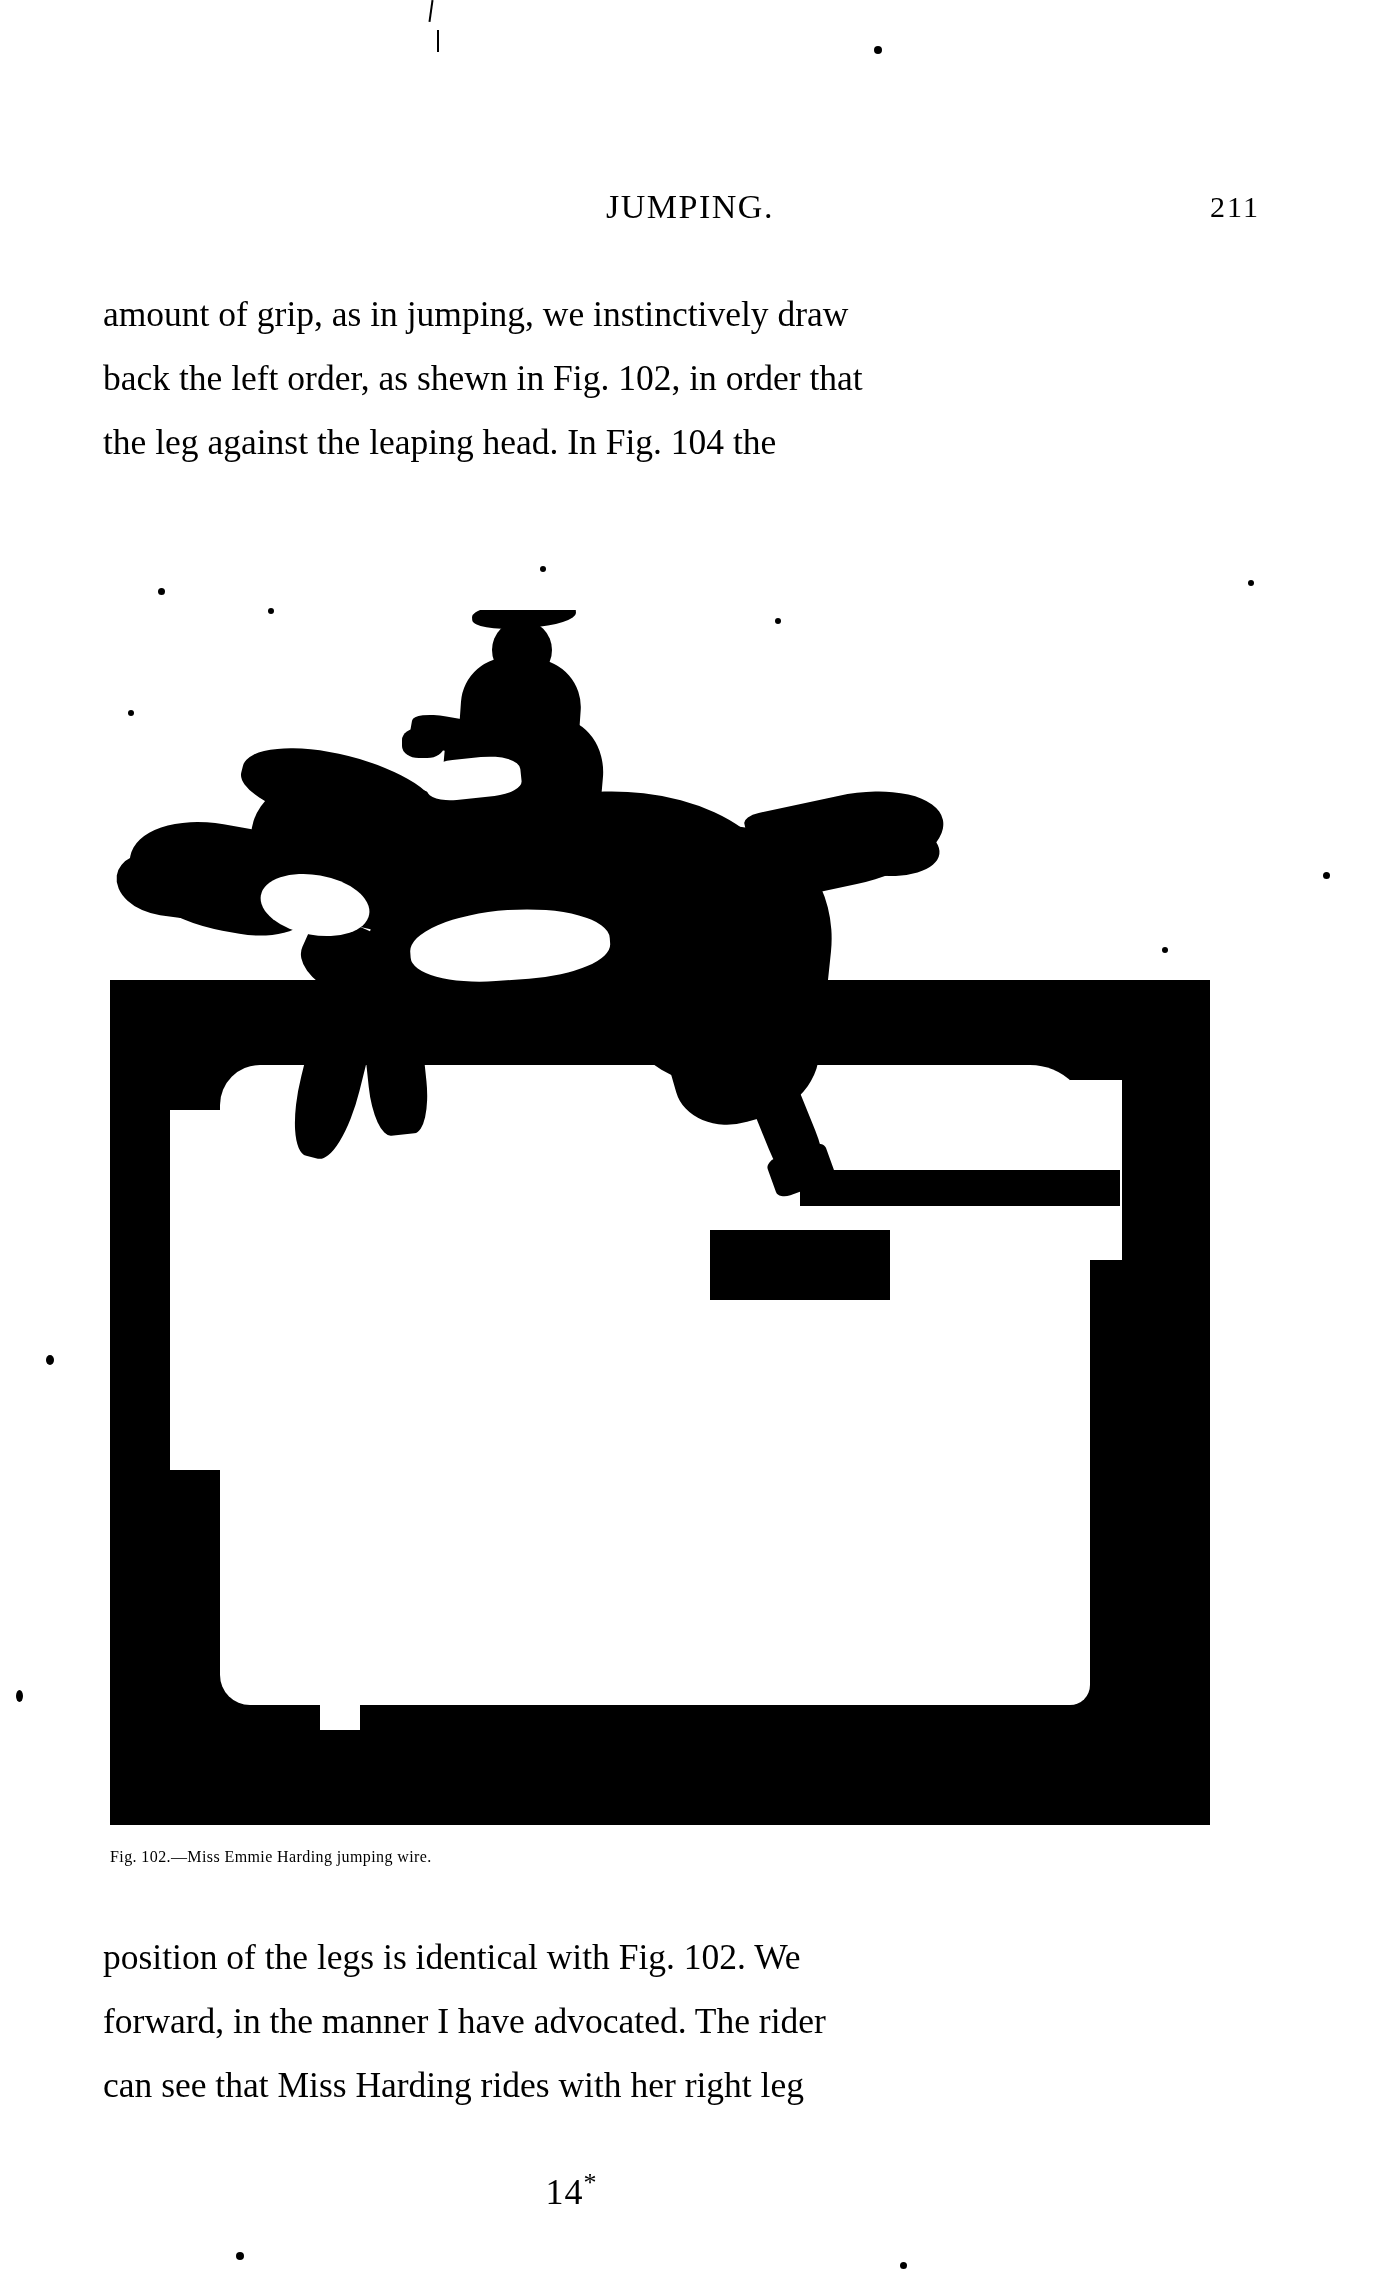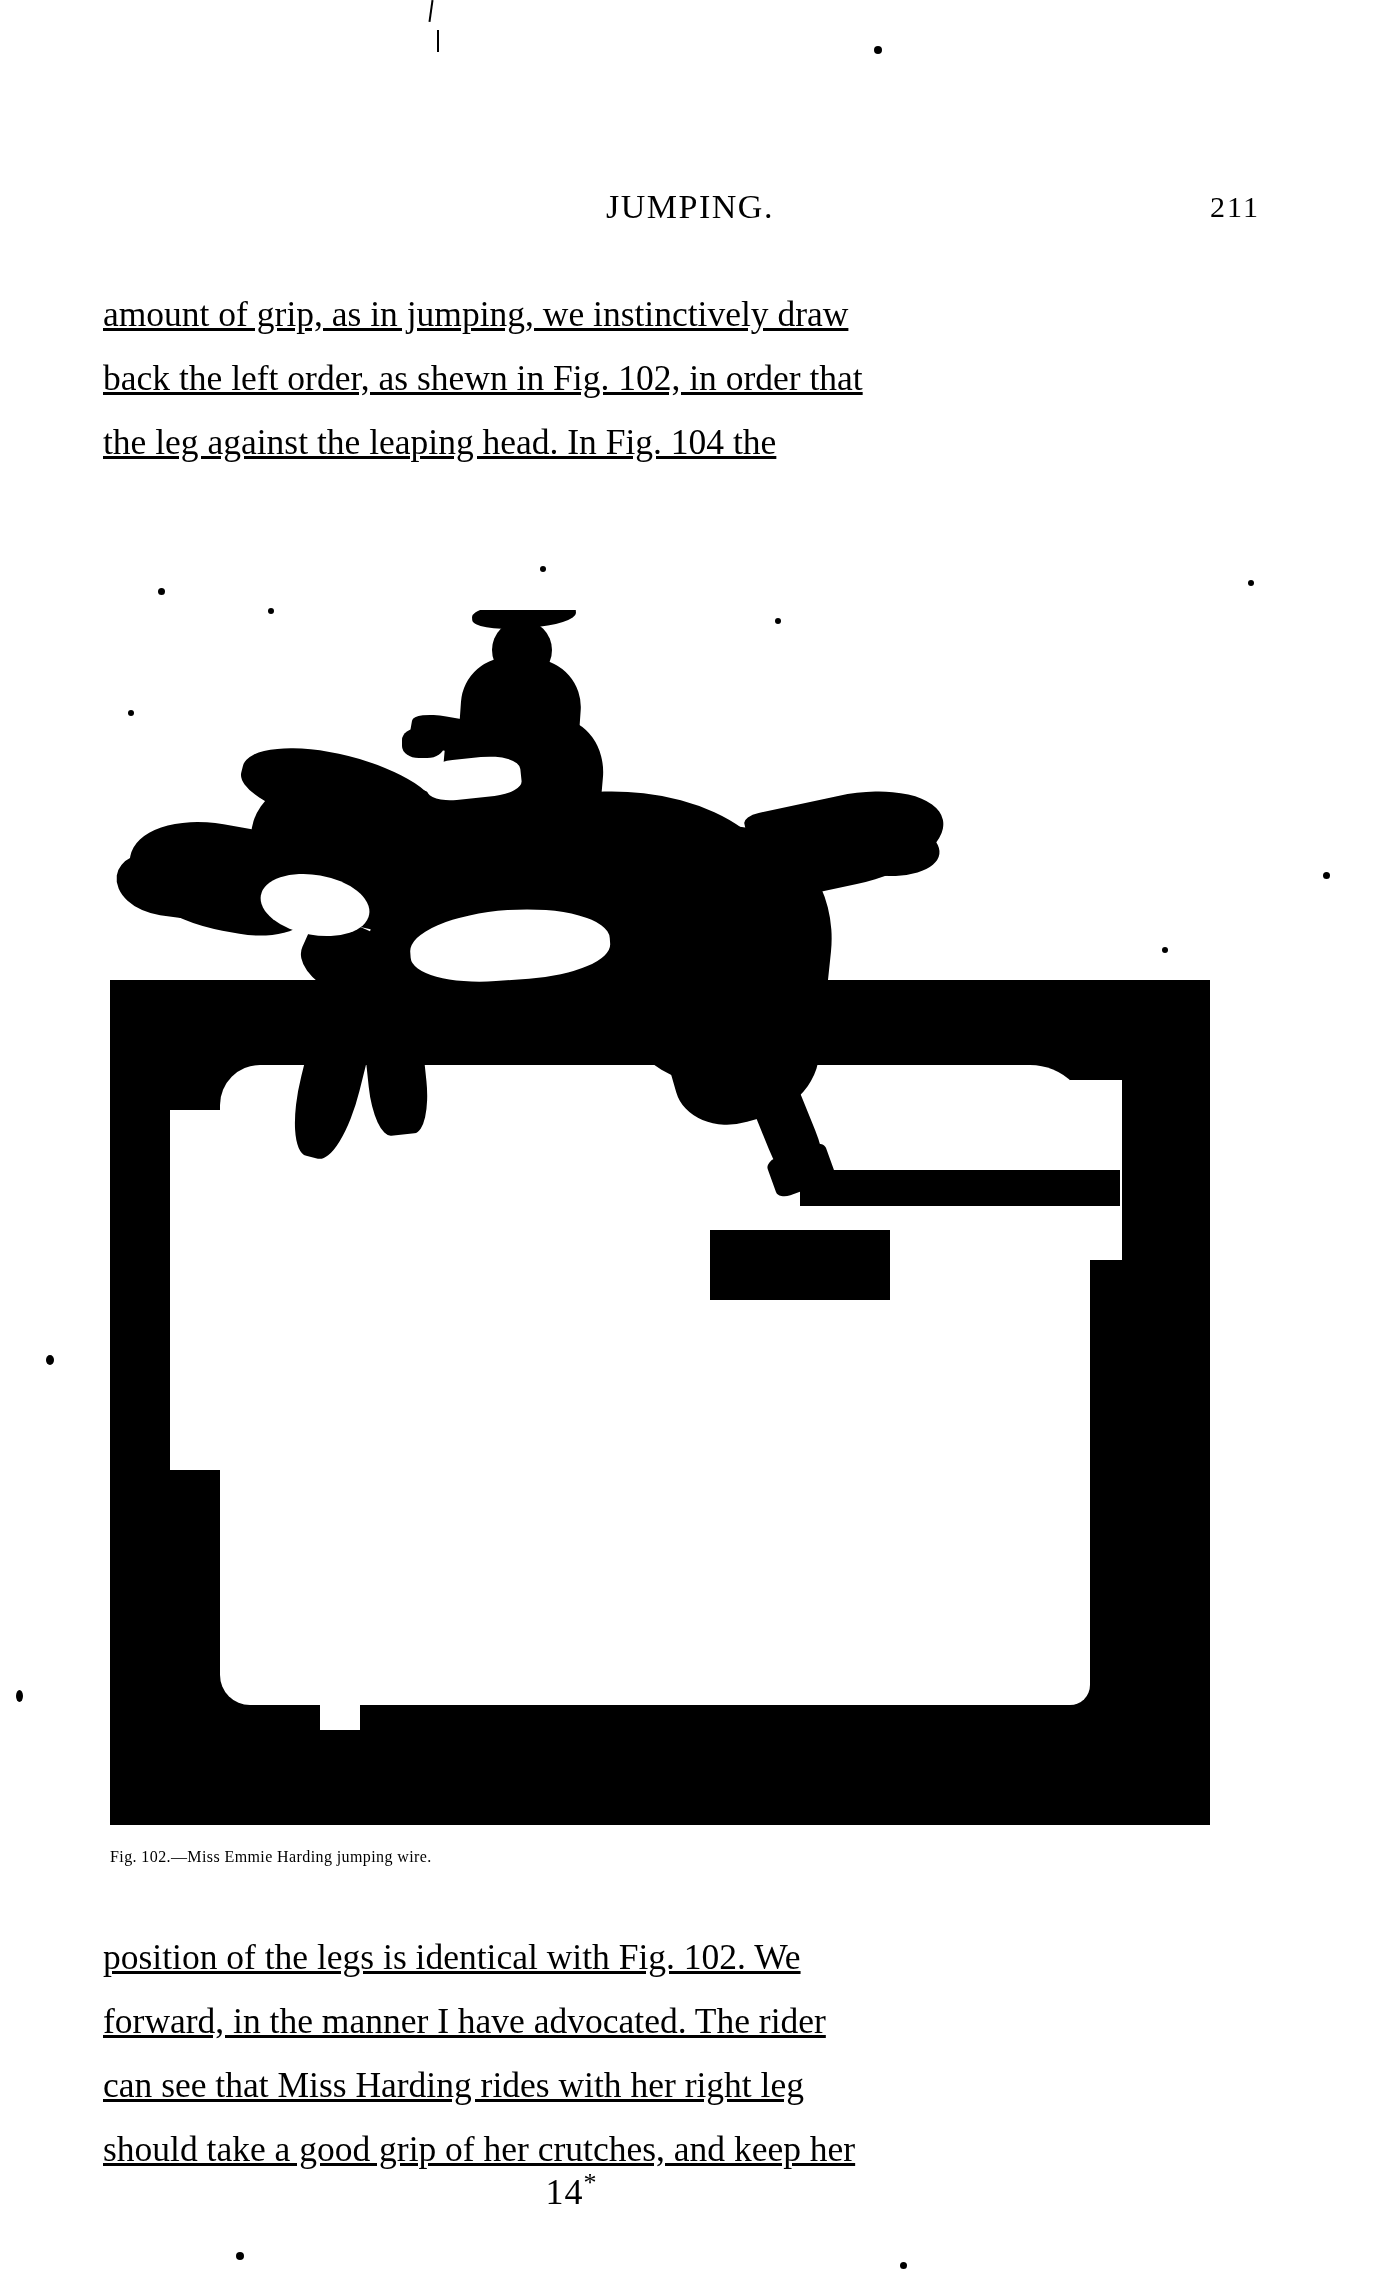--- a/index.html
+++ b/index.html
@@ -45,21 +45,20 @@
   }
 
   
   .textblock {
     position: absolute;
     left: 103px;
     width: 1172px;
     font-size: 35.5px;
     line-height: 64px;
     text-align: justify;
-    text-decoration: underline;
   }
   .textblock.top { top: 282px; }
   .textblock.bottom { top: 1925px; }
 
   .textblock p {
     margin: 0;
   }
   .textblock .line {
     display: block;
     white-space: nowrap;
@@ -539,23 +538,20 @@
     <p>
       <span class="line stretch">
         <span>position of the legs is identical with Fig. 102.   We</span>
       </span>
       <span class="line stretch">
         <span>forward, in the manner I have advocated.   The rider</span>
       </span>
       <span class="line stretch">
         <span>can see that Miss Harding rides with her right leg</span>
       </span>
-      <span class="line stretch">
-        <span>should take a good grip of her crutches, and keep her</span>
-      </span>
     </p>
   </div>
 
   <div class="page-signature">
     <span>14</span><sup>*</sup>
   </div>
 
   <div class="speck" style="left:874px;top:46px;width:8px;height:8px;"></div>
   <div class="speck" style="left:158px;top:588px;width:7px;height:7px;"></div>
   <div class="speck" style="left:268px;top:608px;width:6px;height:6px;"></div>

